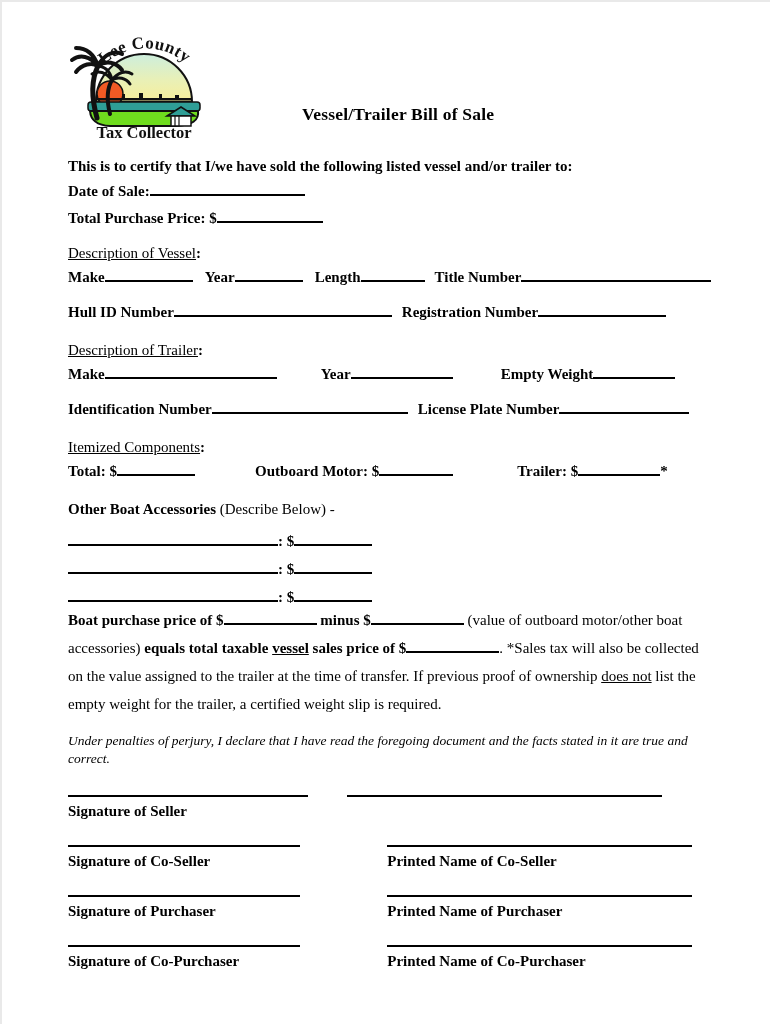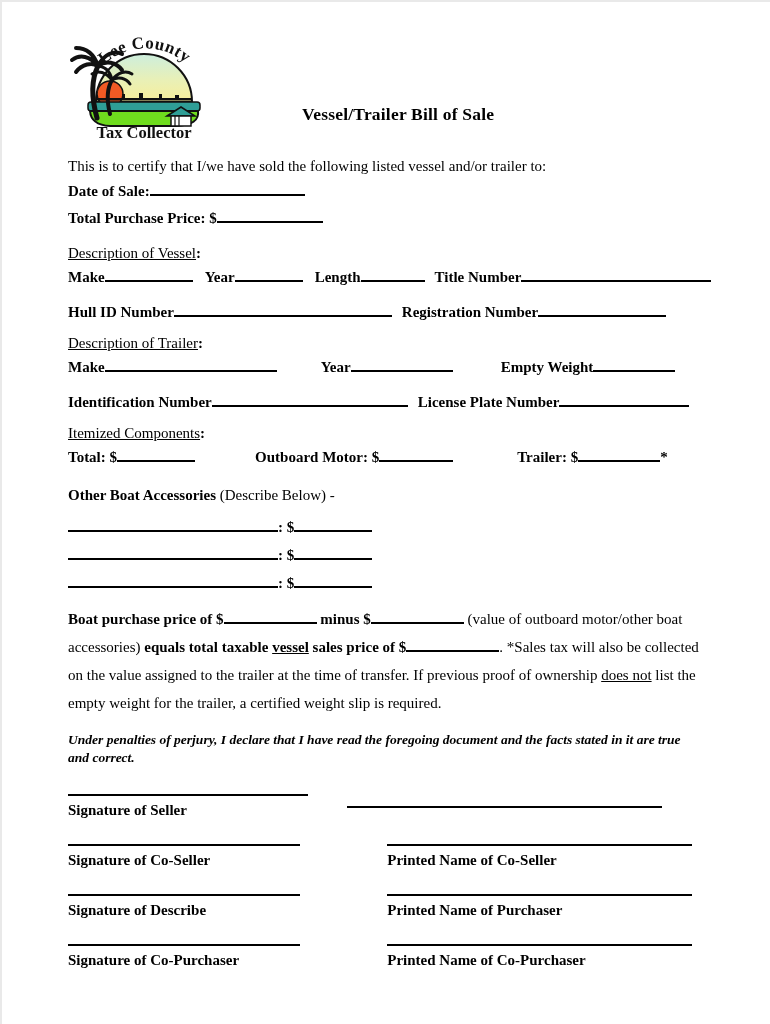--- a/index.html
+++ b/index.html
@@ -23,27 +23,27 @@
   .b-name{width:392px} .b-date{width:155px} .b-total{width:106px}
   .b-vmake{width:88px} .b-vyear{width:68px} .b-vlength{width:64px} .b-vtitle{width:190px}
   .b-hull{width:218px} .b-reg{width:128px}
   .b-tmake{width:172px} .b-tyear{width:102px} .b-tweight{width:82px}
   .b-ident{width:196px} .b-plate{width:130px}
   .b-item1{width:78px} .b-item2{width:74px} .b-item3{width:82px}
   .b-acc1{width:210px} .b-acc2{width:78px}
   .b-tax{width:93px}
   .g12{margin-right:12px} .g44{margin-left:44px} .g48{margin-left:48px}
   .g60{margin-left:60px} .g64{margin-left:64px} .g10{margin-right:10px}
-  .intro { margin-top:12px; line-height:20px; }
-  .mt3{margin-top:4px} .mt11{margin-top:12px} .mt14{margin-top:15px} .mt17{margin-top:11px}
+  .intro { margin-top:12px; line-height:20px;font-weight:bold; }
+  .mt3{margin-top:4px} .mt11{margin-top:12px} .mt14{margin-top:15px} .mt17{margin-top:18px}
   .line22 { line-height:23px; }
   .sec-head { font-size:15px; }
-  .taxpara { margin-top:13px; line-height:28px; width:634px; white-space:normal; }
-  .perjury { margin-top:14px; font-size:13.5px; line-height:18px;font-weight:bold; }
-  .sigrow { display:flex; margin-top:0;align-items:center; }
+  .taxpara { line-height:28px; width:634px; white-space:normal; }
+  .perjury { margin-top:14px; font-size:13.5px; line-height:18px; }
+  .sigrow { display:flex; margin-top:0; }
   .sigrow.first { margin-top:27px; }
   .sigrow + .sigrow { margin-top:24px;gap:48px; }
   .sigcol-l { width:240px; margin-right:39px; }
   .sigcol-r { width:315px; }
   .sigline { border-top:2px solid #000; height:2px; }
   .siglabel { font-weight:bold; margin-top:5px; font-size:15px; line-height:19px; }
 </style>
 </head>
 <body>
 
@@ -177,21 +177,21 @@
       </div>
       <div class="sigcol-r">
         <div class="sigline"></div>
         <div class="siglabel">Printed Name of Co-Seller</div>
       </div>
     </div>
 
     <div class="sigrow">
       <div class="sigcol-l">
         <div class="sigline"></div>
-        <div class="siglabel">Signature of Describe</div>
+        <div class="siglabel">Signature of Purchaser</div>
       </div>
       <div class="sigcol-r">
         <div class="sigline"></div>
         <div class="siglabel">Printed Name of Purchaser</div>
       </div>
     </div>
 
     <div class="sigrow">
       <div class="sigcol-l">
         <div class="sigline"></div>

